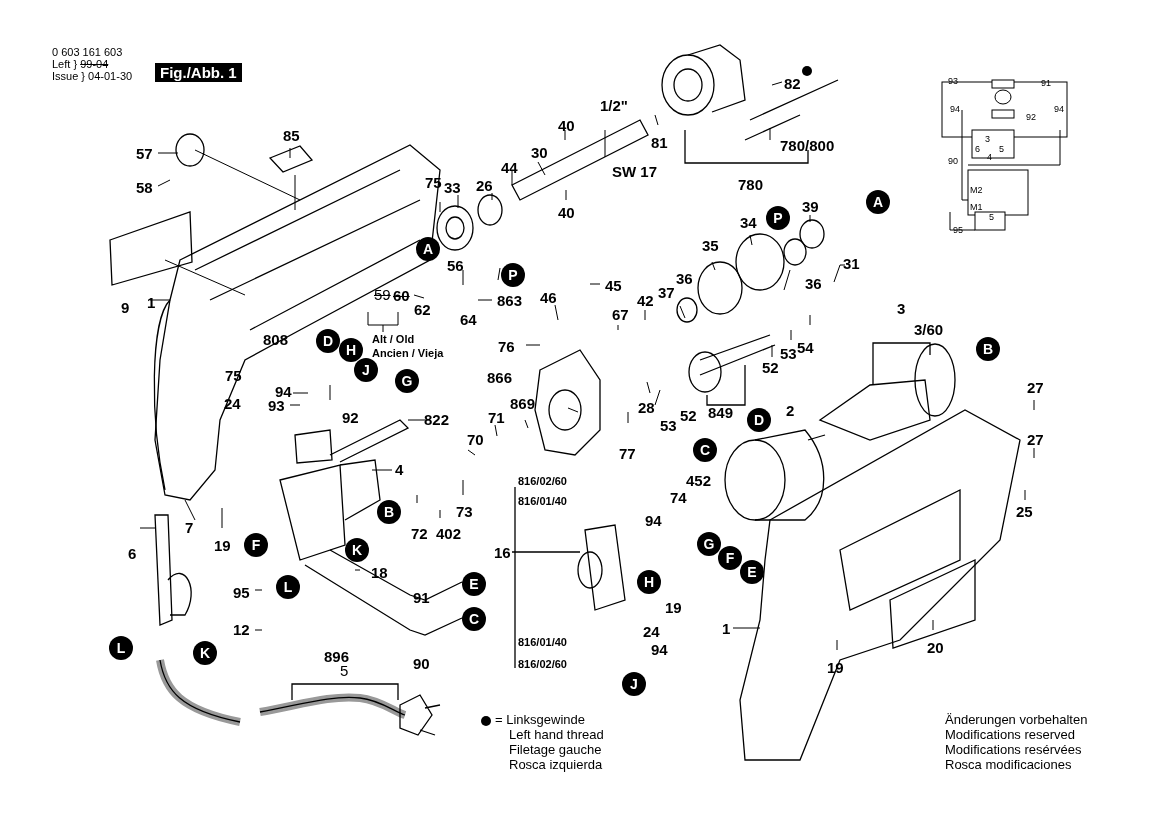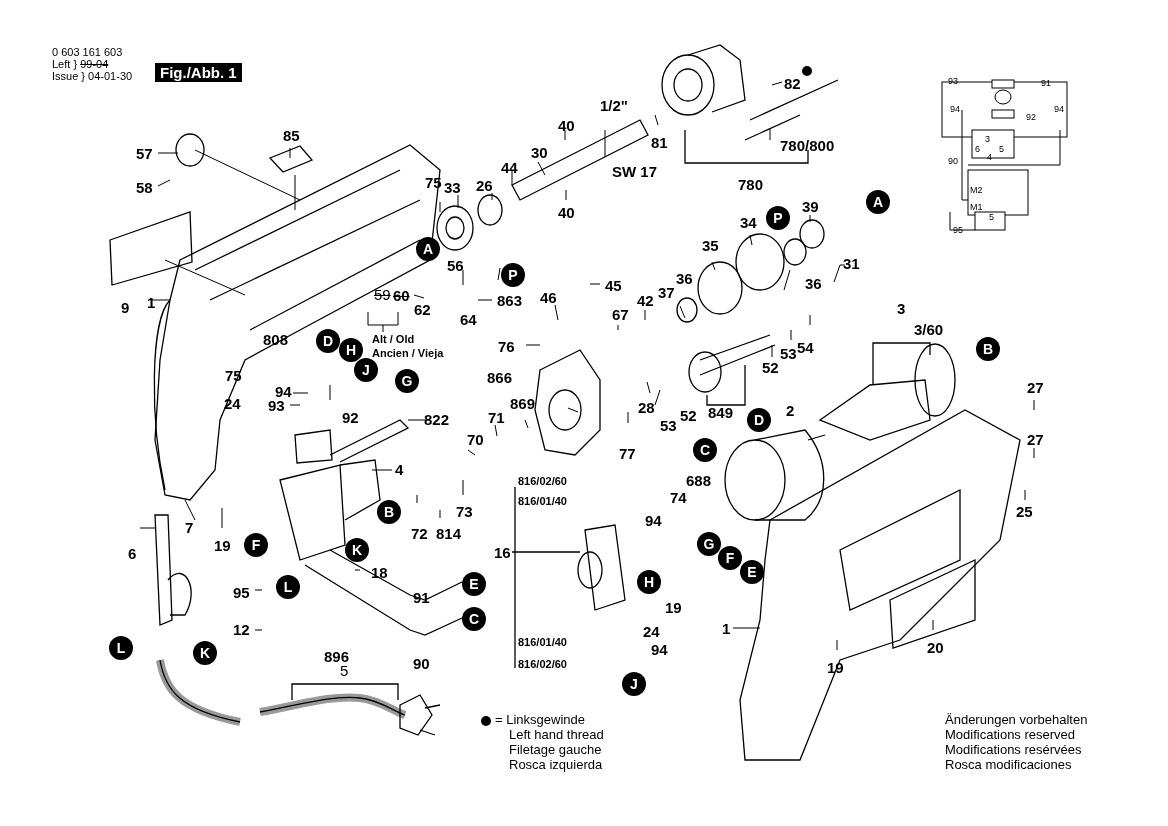--- a/index.html
+++ b/index.html
@@ -181,21 +181,21 @@
 <div class="lbl" style="left:214px;top:538px">19</div>
 <div class="lbl" style="left:128px;top:546px">6</div>
 <div class="lbl" style="left:371px;top:565px">18</div>
 <div class="lbl" style="left:233px;top:585px">95</div>
 <div class="lbl" style="left:233px;top:622px">12</div>
 <div class="lbl" style="left:413px;top:590px">91</div>
 <div class="lbl" style="left:413px;top:656px">90</div>
 <div class="lbl" style="left:324px;top:649px">896</div>
 <div class="lbl" style="left:340px;top:663px;font-weight:normal">5</div>
 <div class="lbl" style="left:411px;top:526px">72</div>
-<div class="lbl" style="left:436px;top:526px">814</div>
+<div class="lbl" style="left:436px;top:526px">402</div>
 <div class="lbl" style="left:456px;top:504px">73</div>
 <div class="lbl" style="left:467px;top:432px">70</div>
 <div class="lbl" style="left:488px;top:410px">71</div>
 <div class="lbl" style="left:510px;top:396px">869</div>
 <div class="lbl" style="left:487px;top:370px">866</div>
 <div class="lbl" style="left:498px;top:339px">76</div>
 <div class="lbl" style="left:540px;top:290px">46</div>
 <div class="lbl" style="left:605px;top:278px">45</div>
 <div class="lbl" style="left:612px;top:307px">67</div>
 <div class="lbl" style="left:637px;top:293px">42</div>
@@ -210,21 +210,21 @@
 <div class="lbl" style="left:619px;top:446px">77</div>
 <div class="lbl" style="left:660px;top:418px">53</div>
 <div class="lbl" style="left:680px;top:408px">52</div>
 <div class="lbl" style="left:708px;top:405px">849</div>
 <div class="lbl" style="left:762px;top:360px">52</div>
 <div class="lbl" style="left:780px;top:346px">53</div>
 <div class="lbl" style="left:797px;top:340px">54</div>
 <div class="lbl" style="left:897px;top:301px">3</div>
 <div class="lbl" style="left:914px;top:322px">3/60</div>
 <div class="lbl" style="left:786px;top:403px">2</div>
-<div class="lbl" style="left:686px;top:473px">688</div>
+<div class="lbl" style="left:686px;top:473px">452</div>
 <div class="lbl" style="left:670px;top:490px">74</div>
 <div class="lbl" style="left:1027px;top:380px">27</div>
 <div class="lbl" style="left:1027px;top:432px">27</div>
 <div class="lbl" style="left:1016px;top:504px">25</div>
 <div class="lbl" style="left:722px;top:621px">1</div>
 <div class="lbl" style="left:827px;top:660px">19</div>
 <div class="lbl" style="left:927px;top:640px">20</div>
 <div class="lbl" style="left:494px;top:545px">16</div>
 <div class="lbl sm" style="left:518px;top:474px">816/02/60</div>
 <div class="lbl sm" style="left:518px;top:494px">816/01/40</div>

